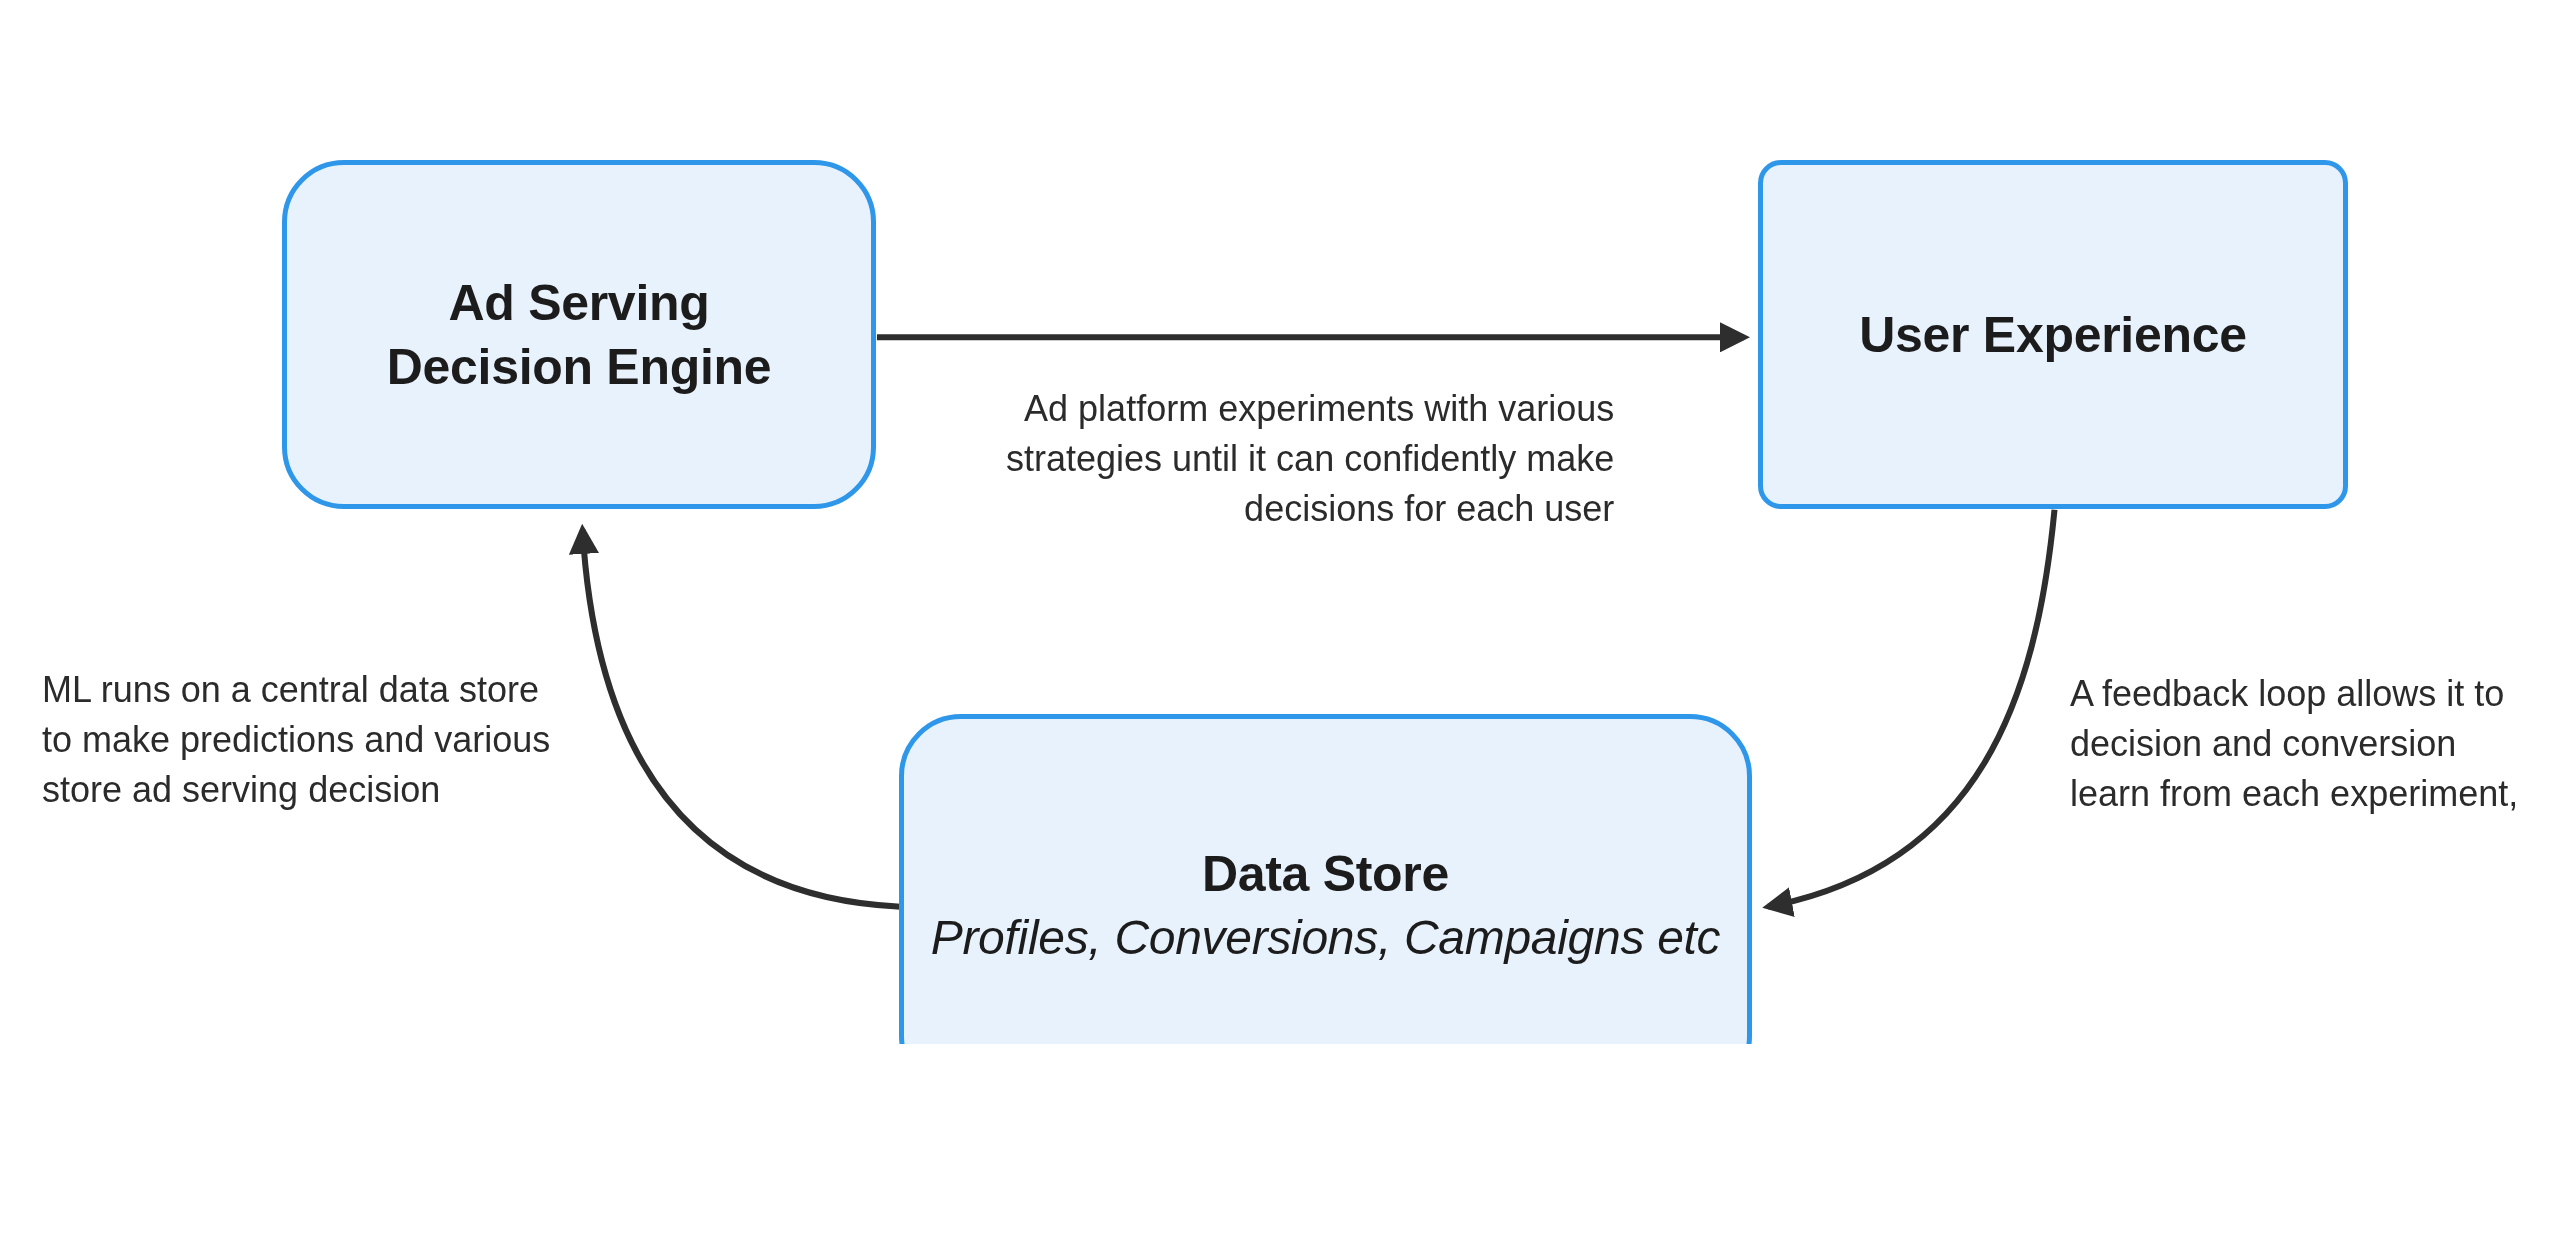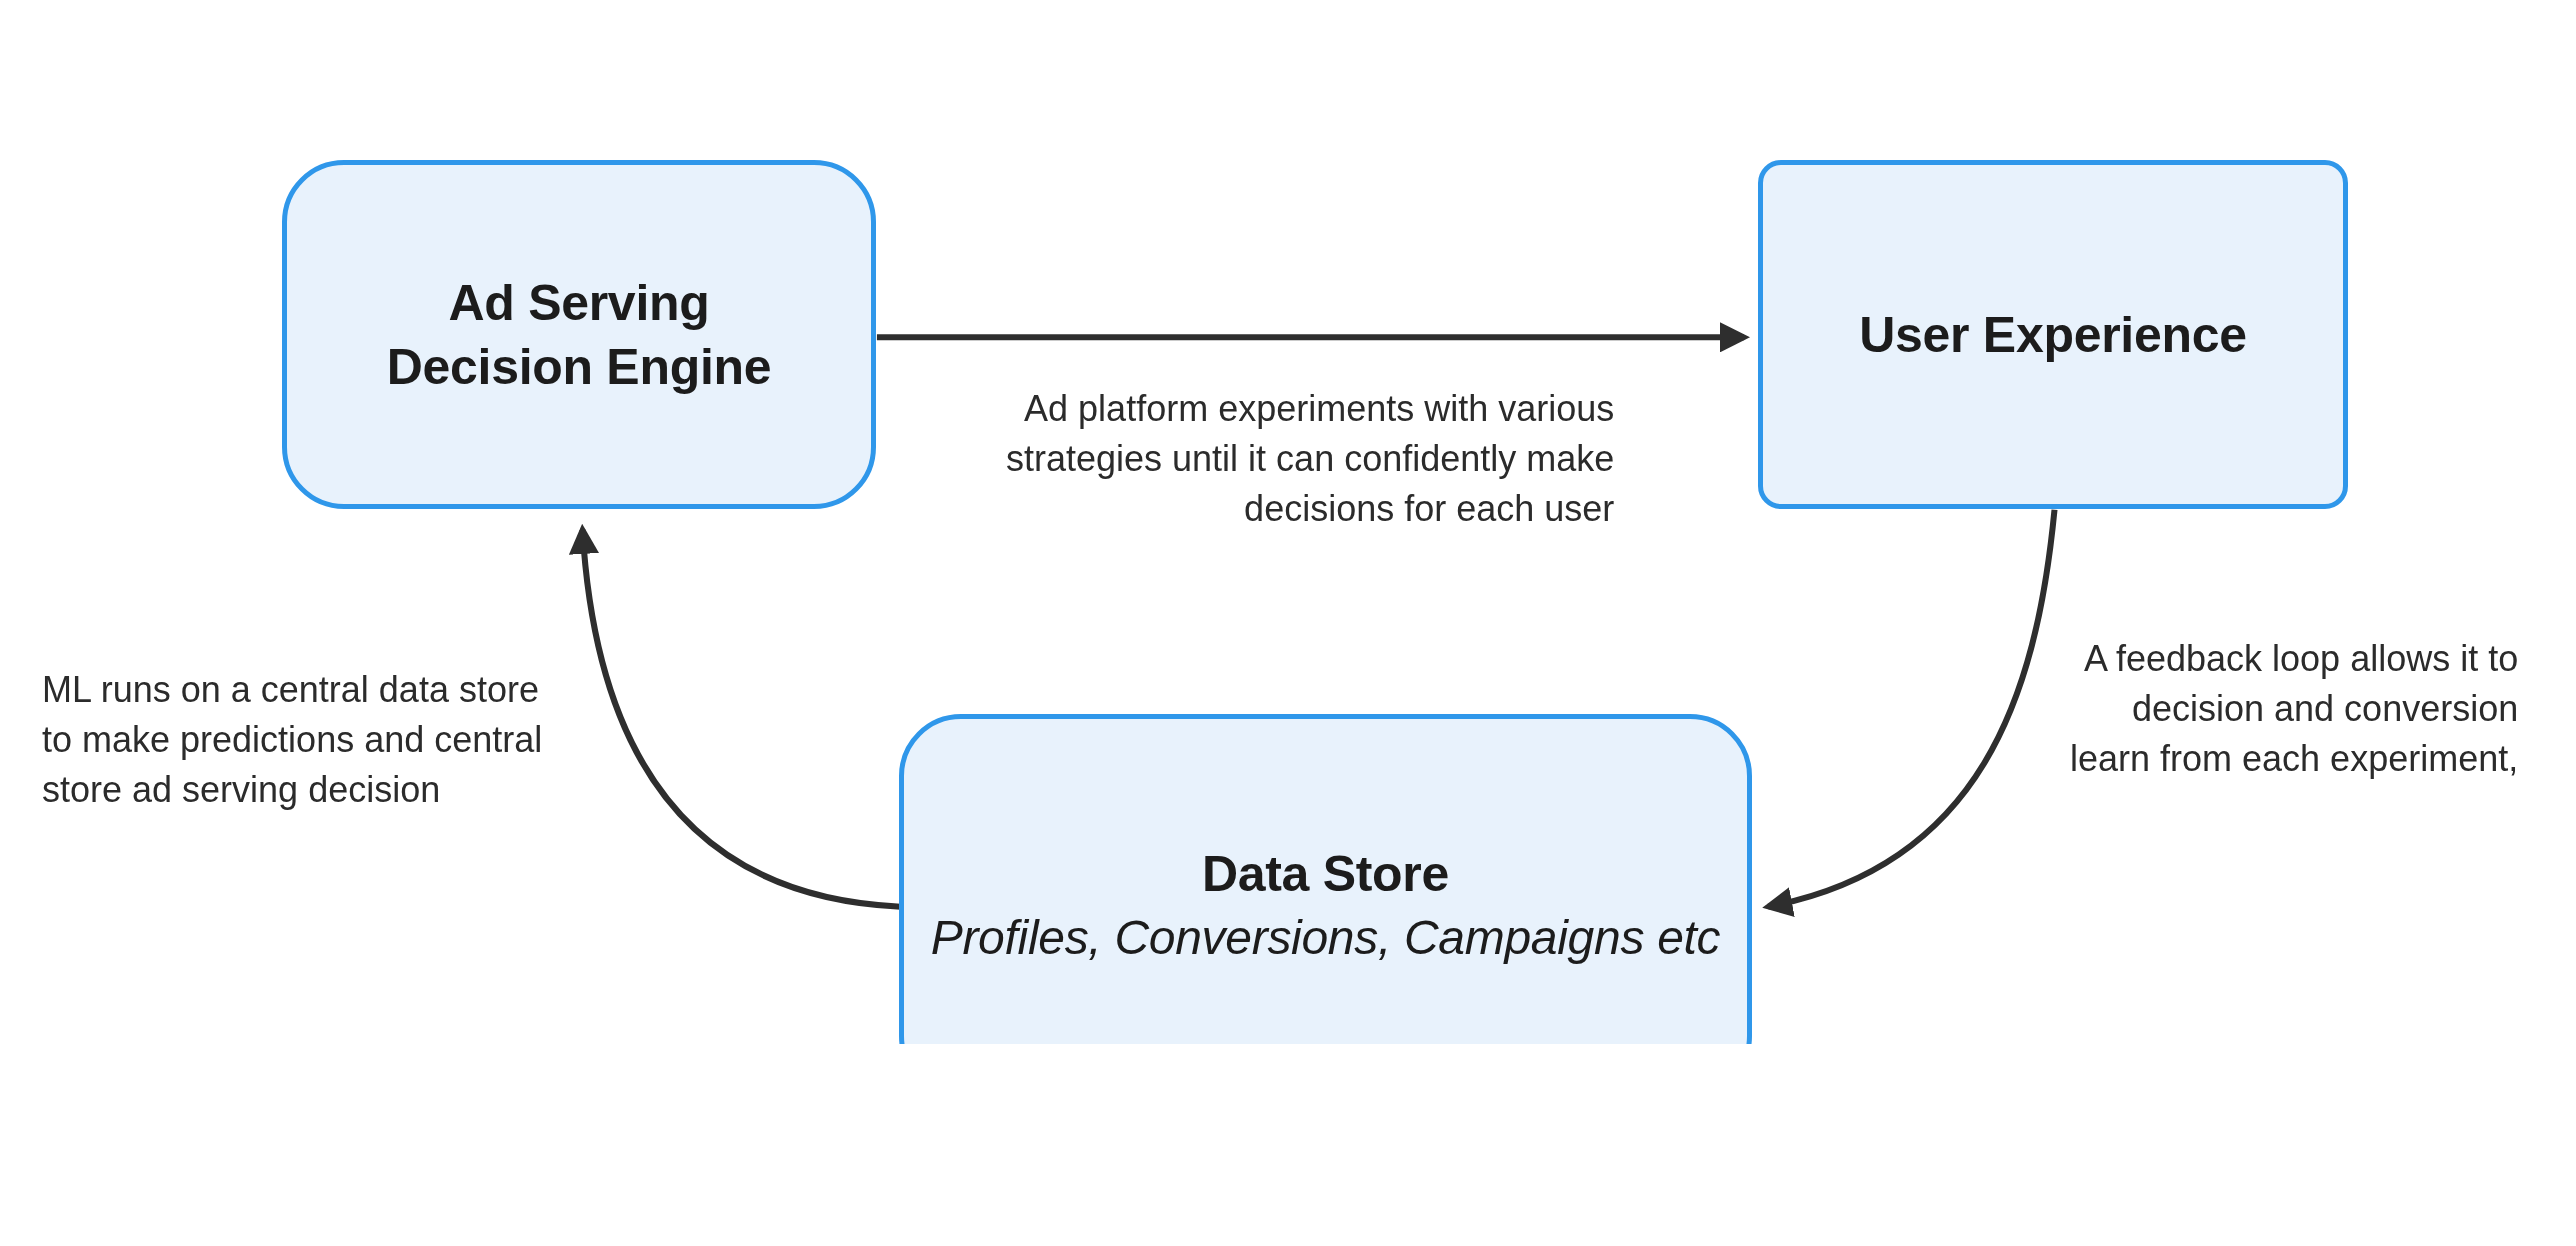--- a/index.html
+++ b/index.html
@@ -62,21 +62,21 @@
   .node-user-exp     { left: 1758px; top: 160px;  width: 590px;  height: 349px; border-radius: 23px; }
   .node-data-store   { left: 899px; top: 714px; width: 853px; height: 384px; }
   .annotation {
     position: absolute;
     font-size: 36px;
     line-height: 50px;
     color: var(--annotation-text);
   }
   .annotation-top   { left: 1006px; top: 384px; text-align: right;  }
   .annotation-left  { left: 42px;   top: 665px;  }
-  .annotation-right { left: 2070px; top: 634px; text-align: right;  }
+  .annotation-right { left: 2070px; top: 669px;  }
 </style>
 </head>
 <body>
 
 <div class="stage">
 
   <svg class="arrows-layer" viewBox="0 0 3840 1858" xmlns="http://www.w3.org/2000/svg">
     <defs>
       <marker id="arrowhead" viewBox="0 0 10 10" refX="8" refY="5" markerWidth="5" markerHeight="5" orient="auto-start-reverse">
         <path class="arrowhead-shape" d="M 0 0 L 10 5 L 0 10 z"></path>
@@ -106,21 +106,21 @@
   </div>
 
   <div class="annotation annotation-top">
     <div>Ad platform experiments with various</div>
     <div>strategies until it can confidently make</div>
     <div>decisions for each user</div>
   </div>
 
   <div class="annotation annotation-left">
     <div>ML runs on a central data store</div>
-    <div>to make predictions and central</div>
+    <div>to make predictions and various</div>
     <div>store ad serving decision</div>
   </div>
 
   <div class="annotation annotation-right">
     <div>A feedback loop allows it to</div>
     <div>decision and conversion</div>
     <div>learn from each experiment,</div>
   </div>
 
 </div>

